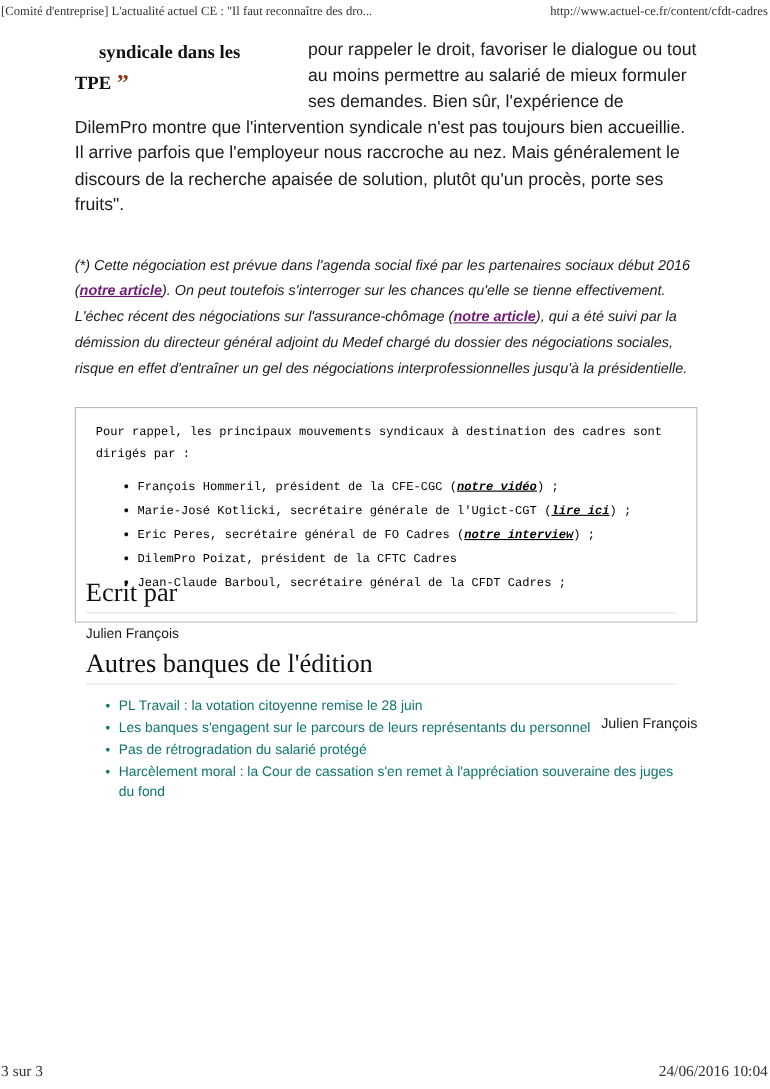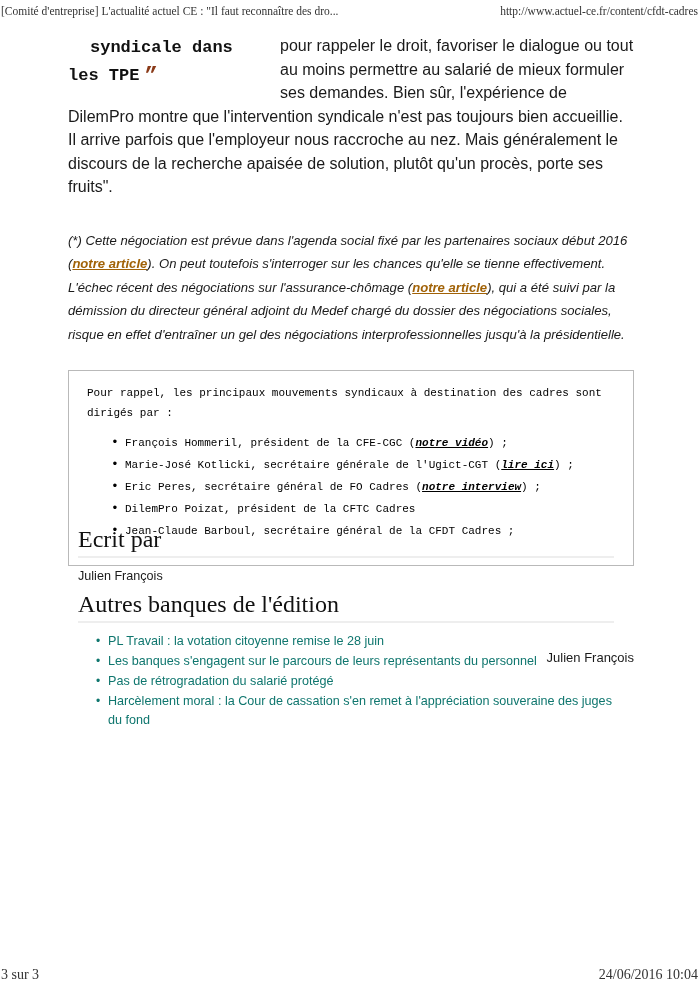--- a/index.html
+++ b/index.html
@@ -77,21 +77,21 @@
     top: 34px;
     width: 566px;
   }
 
   
   .pullquote {
     float: left;
     width: 198px;
     margin: 0 14px 2px 0;
     padding: 0;
-    font-family: Liberation Mono, monospace;
+    font-family: Liberation Serif, serif;
     font-weight: bold;
     font-size: 17px;
     line-height: 28px;
     color: #111111;
     text-align: left;
     text-indent: 22px;
   }
   .pullquote .qmark {
     color: #8a3a18;
     font-size: 22px;
@@ -113,21 +113,21 @@
 
   .note {
     margin: 0;
     padding: 0;
     font-size: 13.1px;
     line-height: 23.5px;
     font-style: italic;
     color: #1a1a1a;
   }
   .note a, .inline-link {
-    color: #a16207;
+    color: #701a75;
     font-weight: bold;
     text-decoration: underline;
   }
 
   
   .reminder-box {
     border: 1px solid #b9b9b9;
     padding: 12px 14px 14px 14px;
     font-family: Liberation Mono, monospace;
     font-size: 11px;

